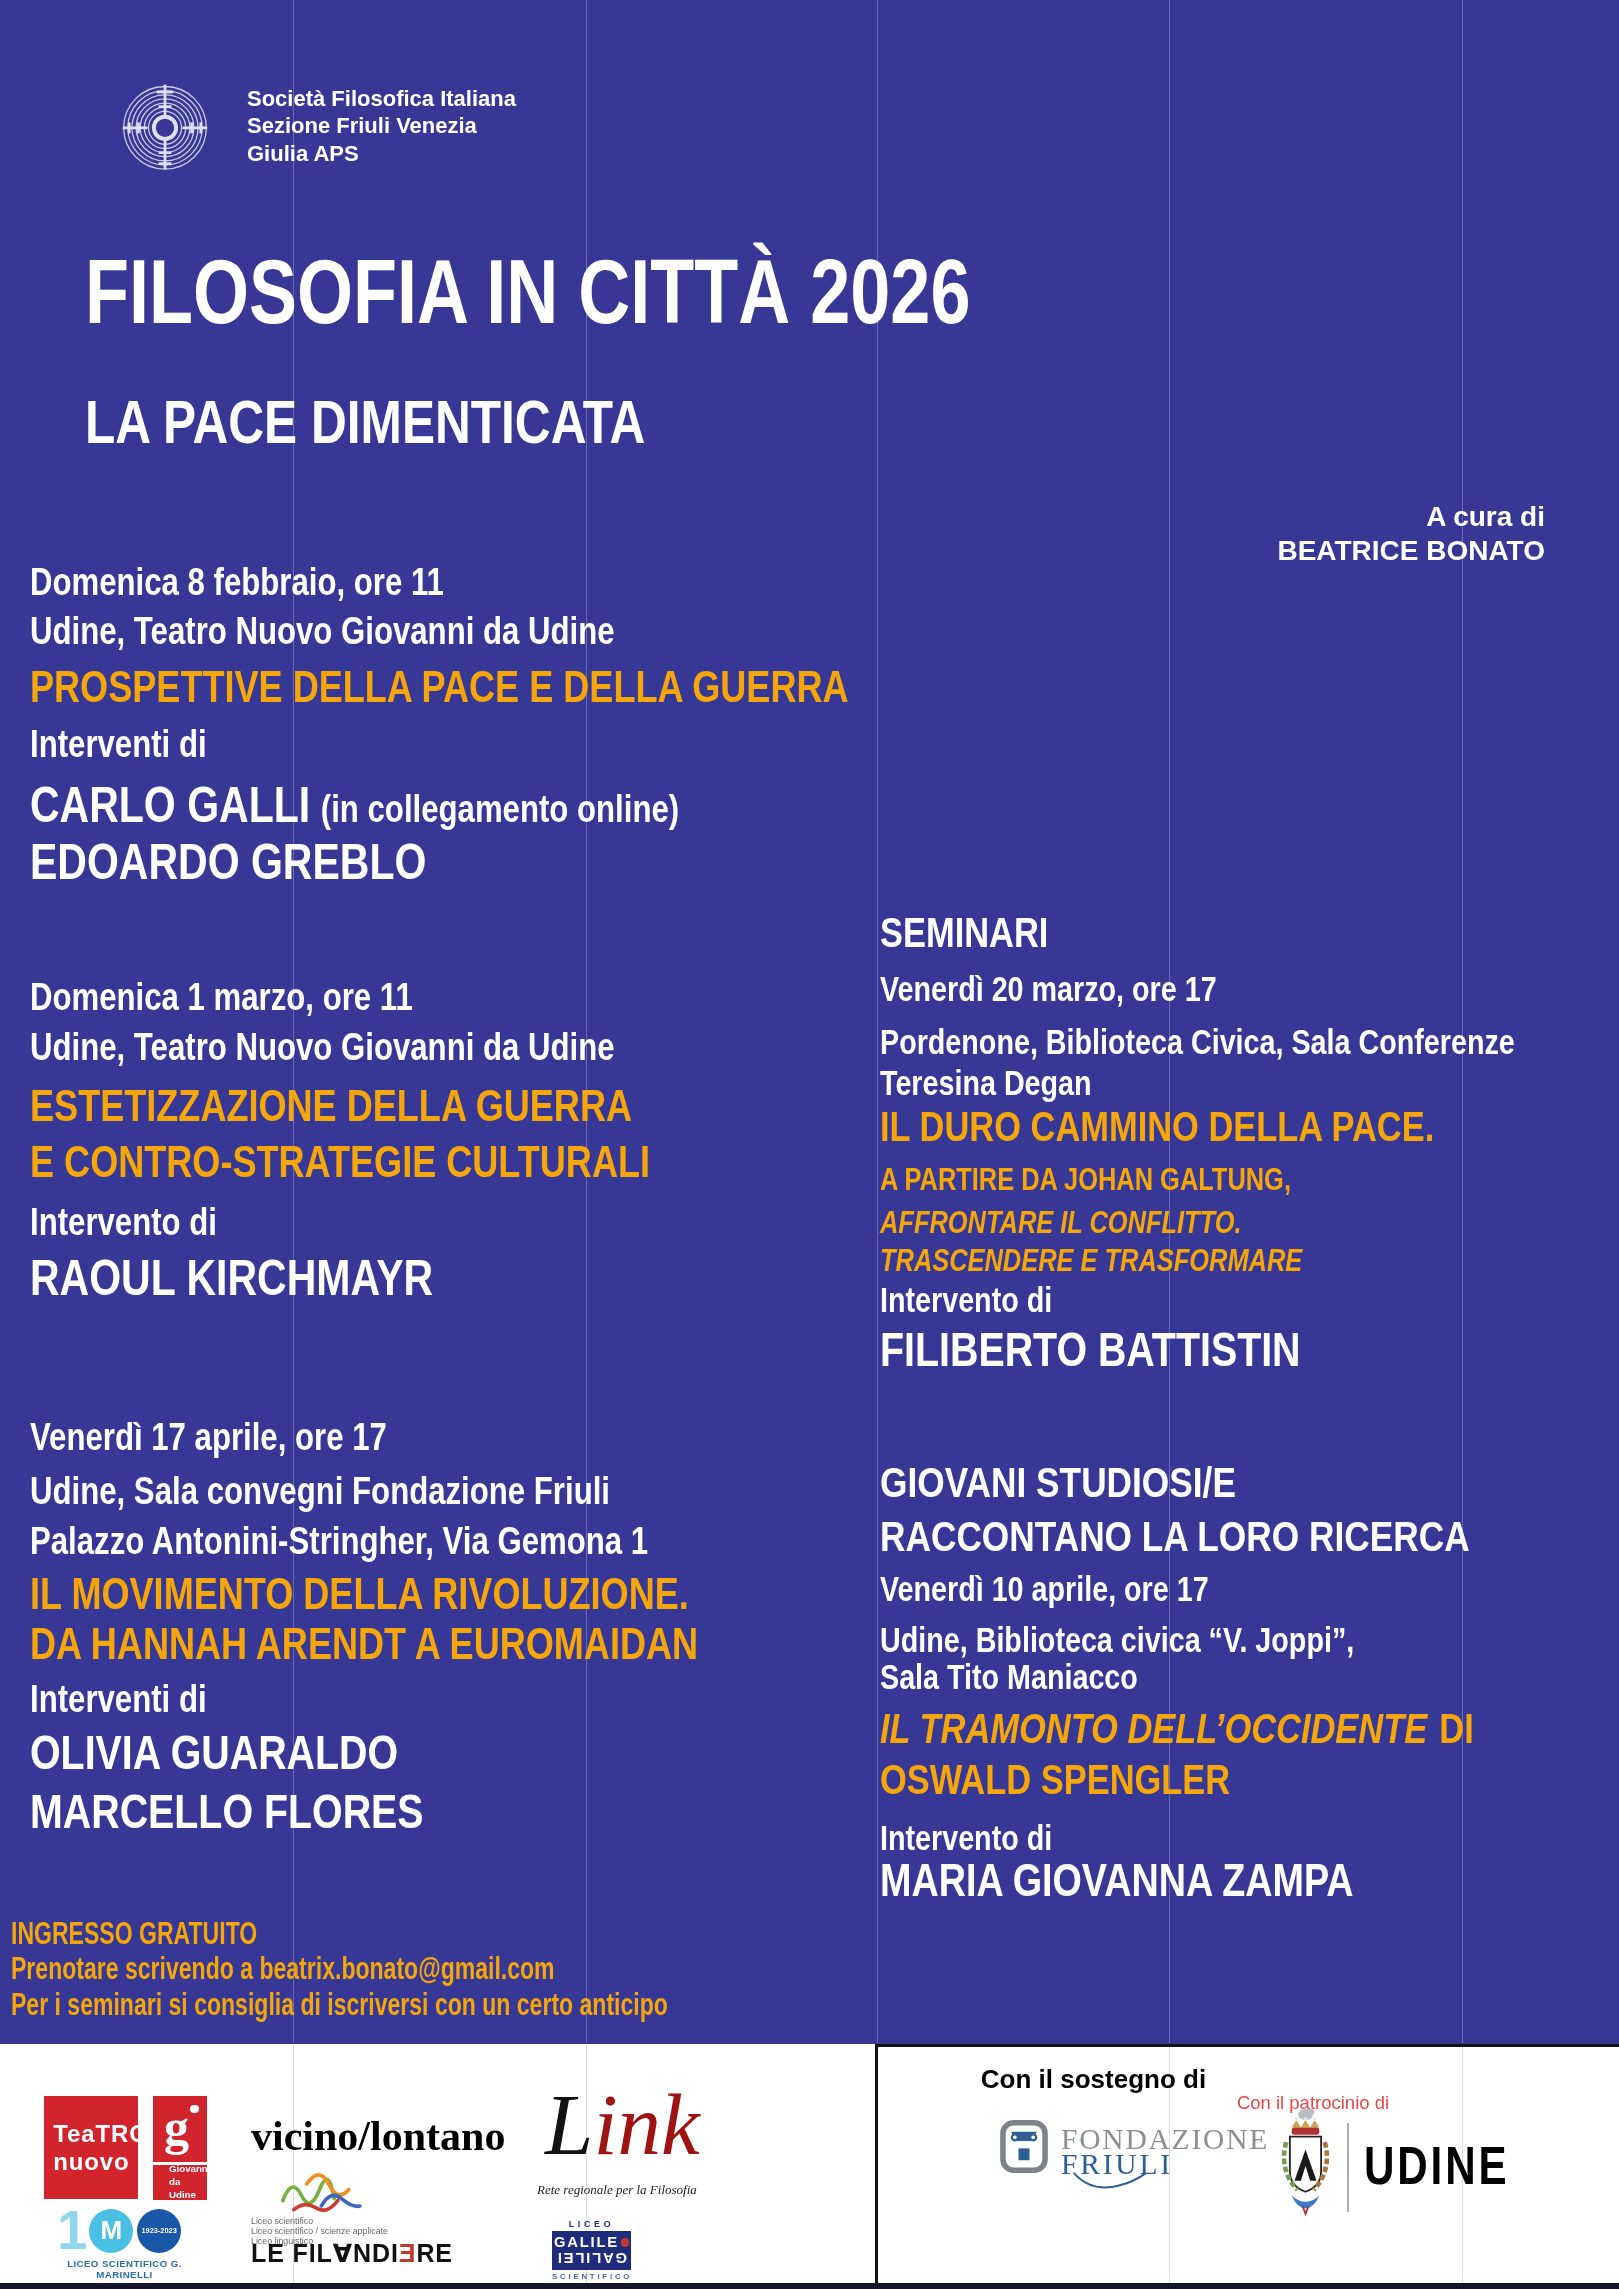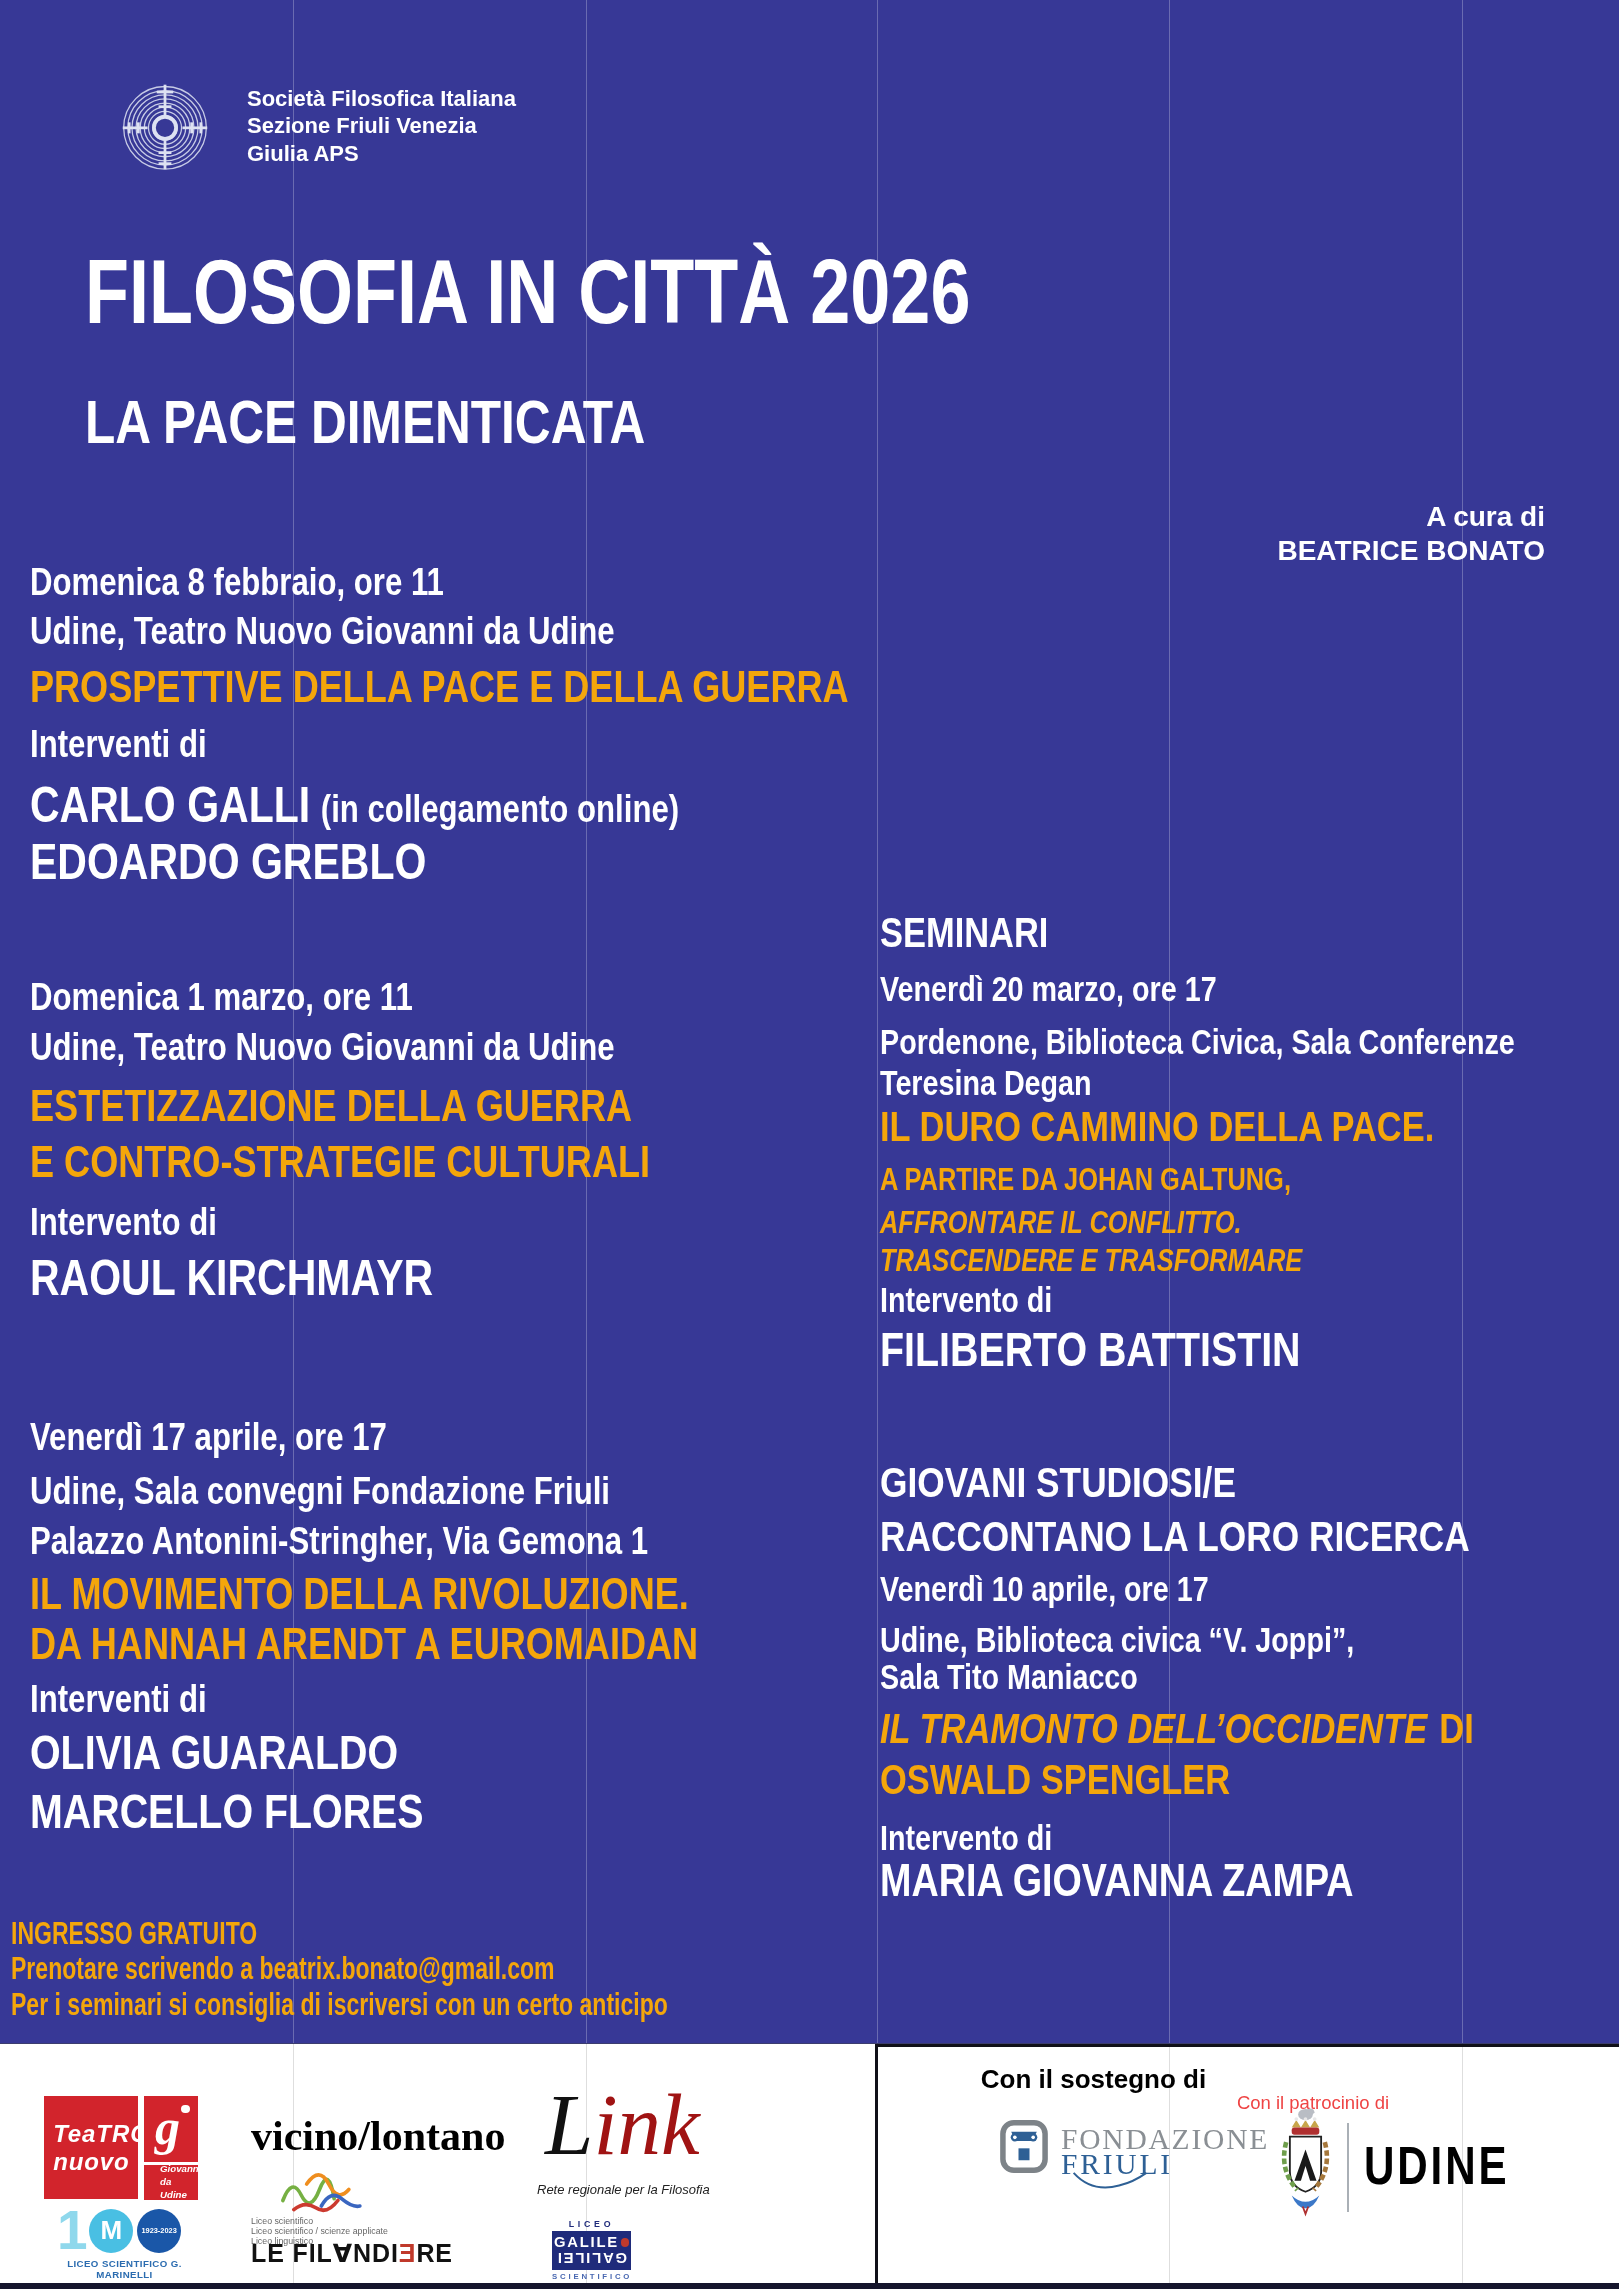--- a/index.html
+++ b/index.html
@@ -15,36 +15,36 @@
   
   .footer{position:absolute;left:0;top:2043px;width:1620px;height:246px;background:#fff;
           border-top:0.9px solid #3c3d6e;color:#111;}
   .foldf{position:absolute;top:0;width:0.9px;height:239px;background:rgba(0,0,0,.13);}
   .fdiv{position:absolute;left:875px;top:0;width:2.8px;height:246px;background:#101018;}
   .ftopline{position:absolute;left:875px;top:0;width:745px;height:2.8px;background:#101018;}
   .fbottom{position:absolute;left:0;top:239px;width:1620px;height:7.4px;background:#15152C;}
   .flabel{position:absolute;font-weight:bold;font-size:25px;text-align:center;color:#000;}
   .serif{font-family:"Liberation Serif",serif;}
   
-  .tn{position:absolute;left:44px;top:52px;display:flex;gap:6px;font-style:italic;}
+  .tn{position:absolute;left:44px;top:52px;display:flex;gap:15px;}
   .tn .main{width:94px;height:103px;background:#D2242C;color:#fff;display:flex;flex-direction:column;
             justify-content:center;padding-left:9.2px;box-sizing:border-box;font-weight:bold;
             font-size:24px;line-height:1.15;letter-spacing:0.9px;}
   .tn .col{display:flex;flex-direction:column;gap:2.8px;}
   .tn .gbox{width:54px;height:66px;background:#D2242C;color:#fff;position:relative;}
   .tn .gbox .g{position:absolute;left:11px;top:1.8px;font-family:"Liberation Serif",serif;
                font-size:50px;font-weight:bold;}
   .tn .gbox .gdot{position:absolute;right:8.3px;top:9.2px;width:8.3px;height:8.3px;border-radius:50%;background:#fff;}
   .tn .cap{width:54px;height:35px;background:#D2242C;color:#fff;font-size:9.7px;font-weight:bold;
            display:flex;flex-direction:column;justify-content:center;padding-left:16px;box-sizing:border-box;line-height:1.3;}
   
   .linklogo{position:absolute;left:530px;top:37px;font-family:"Liberation Serif",serif;
             font-style:italic;font-size:87px;line-height:1;margin-left:15px;}
   .linklogo .l{color:#111;} .linklogo .ink{color:#A01313;}
-  .linkcap{position:absolute;left:537px;top:138px;font-family:Liberation Sans, sans-serif;
+  .linkcap{position:absolute;left:537px;top:138px;font-family:Liberation Serif, serif;
            font-style:italic;font-size:13px;color:#222;}
   
   .mar{position:absolute;left:57px;top:159px;display:flex;align-items:center;}
   .mar .one{font-size:55px;font-weight:bold;color:#8FD8EC;line-height:1;margin-right:1.8px;}
   .mar .c1{width:44px;height:44px;border-radius:50%;background:#49BFE3;color:#fff;display:flex;
            align-items:center;justify-content:center;font-weight:bold;font-size:26px;margin-right:3.7px;}
   .mar .c2{width:44px;height:44px;border-radius:50%;background:#1A57A8;color:#fff;display:flex;
            align-items:center;justify-content:center;font-weight:bold;font-size:7.4px;text-align:center;}
   .marcap{position:absolute;left:46px;top:214px;width:157px;text-align:center;font-size:9.7px;
           font-weight:bold;color:#2B6CB0;letter-spacing:0.4px;}

